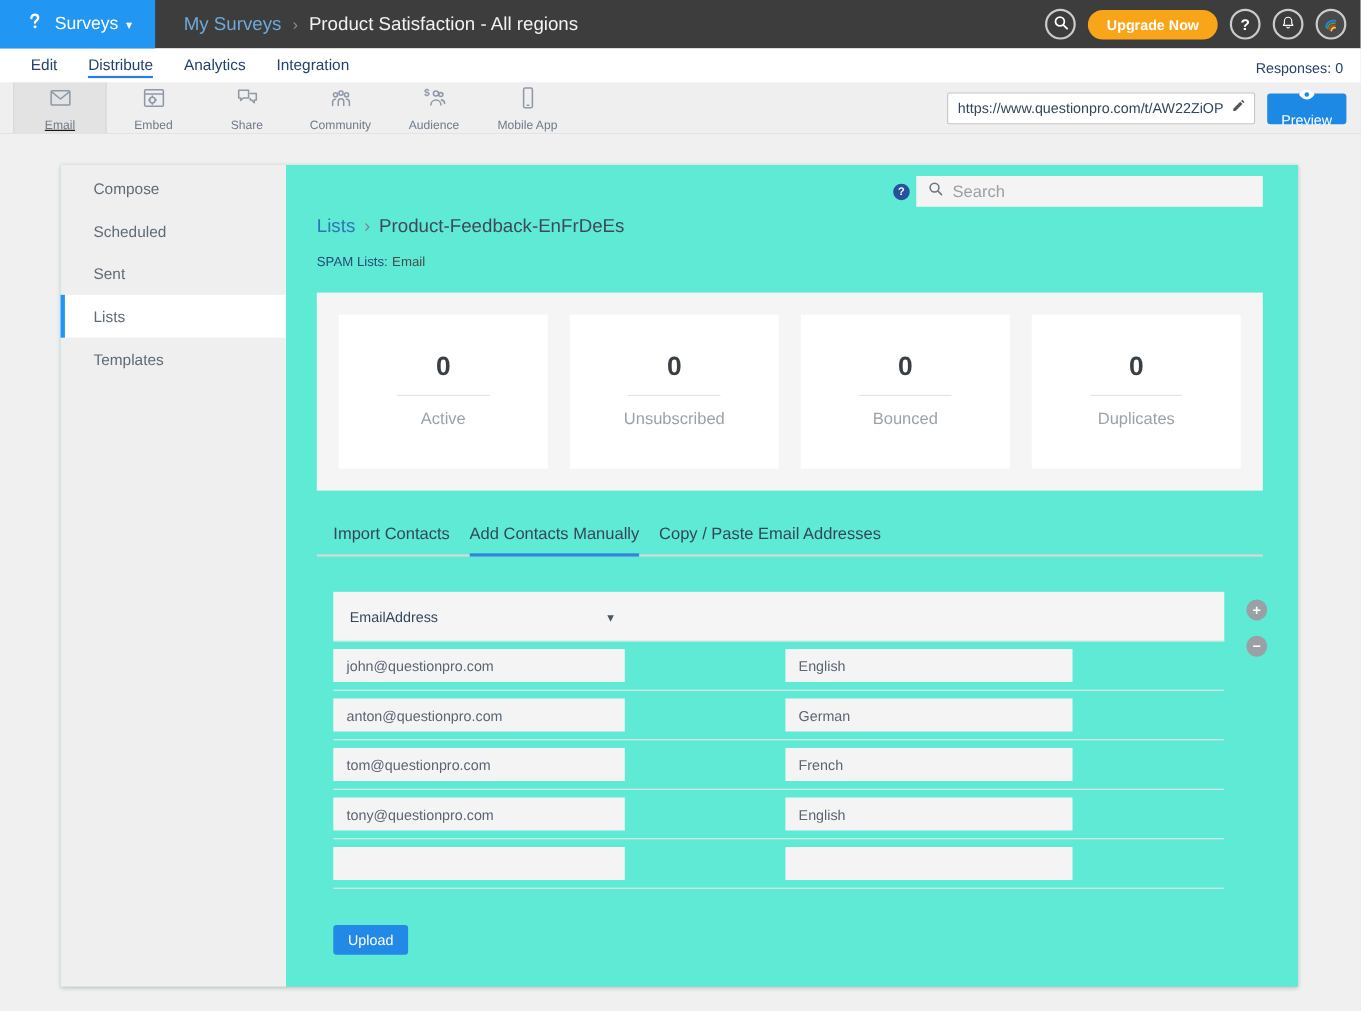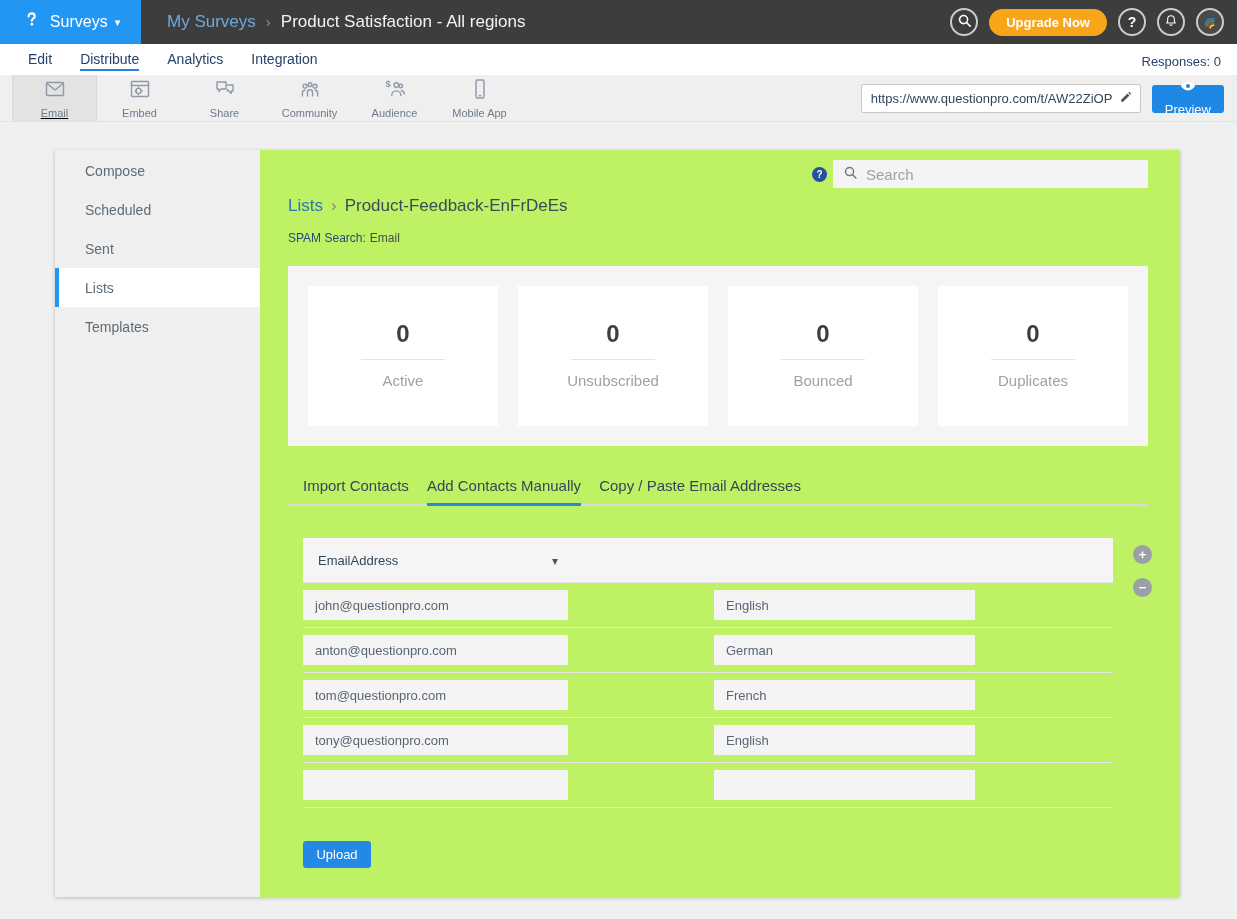--- a/index.html
+++ b/index.html
@@ -34,21 +34,21 @@
   .tool-item svg { width:24px; height:24px; }
   .tool-label { font-size:11px; color:#6e7a8a; }
   .toolbar-right { position:absolute; right:13px; top:9px; display:flex; gap:11px; align-items:center; }
   .url-box { width:280px; height:29px; background:#fff; border:1px solid #c6c6c6; border-radius:2px; display:flex; align-items:center; padding:0 7px 0 9px; }
   .url-box input { border:none; outline:none; flex:1; font-size:13px; color:#33475b; background:transparent; min-width:0; }
   .pencil { cursor:pointer; flex:0 0 auto; }
   .preview-btn { height:28px; background:#1e88e5; color:#fff; border:none; border-radius:3px; font-size:13px; display:flex; align-items:center; justify-content:center; gap:7px; padding:0 13px; cursor:pointer;flex-direction:column; }
 
   
   .page { height:797px; background:#f0f0f1; position:relative; }
-  .card { position:absolute; left:55px; top:28px; width:1125px; height:747px; background:#bef264; box-shadow:0 1px 4px rgba(0,0,0,.22); display:flex; }
+  .card { position:absolute; left:55px; top:28px; width:1125px; height:747px; background:#5eead4; box-shadow:0 1px 4px rgba(0,0,0,.22); display:flex; }
   .sidebar { width:205px; background:#efefef; flex:0 0 auto; padding-top:1px; }
   .side-item { height:39px; display:flex; align-items:center; padding-left:26px; font-size:14px; color:#5f6b76; border-left:4px solid transparent; cursor:pointer; }
   .side-item.active { background:#fff; border-left-color:#2196f3; }
 
   .content { flex:1; position:relative; padding:10px 0 0 28px; }
   .content-top { display:flex; justify-content:flex-end; align-items:center; gap:6px; padding-right:32px; height:28px; }
   .help-icon { width:15px; height:15px; border-radius:50%; background:#26519e; color:#fff; font-size:10px; font-weight:700; display:flex; align-items:center; justify-content:center; cursor:pointer; }
   .search-box { width:315px; height:28px; background:#f4f4f5; display:flex; align-items:center; padding:0 10px; gap:8px; }
   .search-box input { border:none; outline:none; background:transparent; font-size:15px; color:#5f6b76; flex:1; }
   .search-box input::placeholder { color:#9aa0a6; }
@@ -241,21 +241,21 @@
         </div>
       </div>
 
       <div class="crumb2">
         <span class="lists-link">Lists</span>
         <span class="sep"></span>
         <span class="list-name">Product-Feedback-EnFrDeEs</span>
       </div>
 
       <div class="spam">
-        <span class="spam-label">SPAM Search:</span>
+        <span class="spam-label">SPAM Lists:</span>
         <span class="spam-value">Email</span>
       </div>
 
       <div class="stats" id="stats">
           <div class="stat-card">
             <div class="stat-value">0</div>
             <div class="stat-divider"></div>
             <div class="stat-label">Active</div>
           </div>
           <div class="stat-card">

